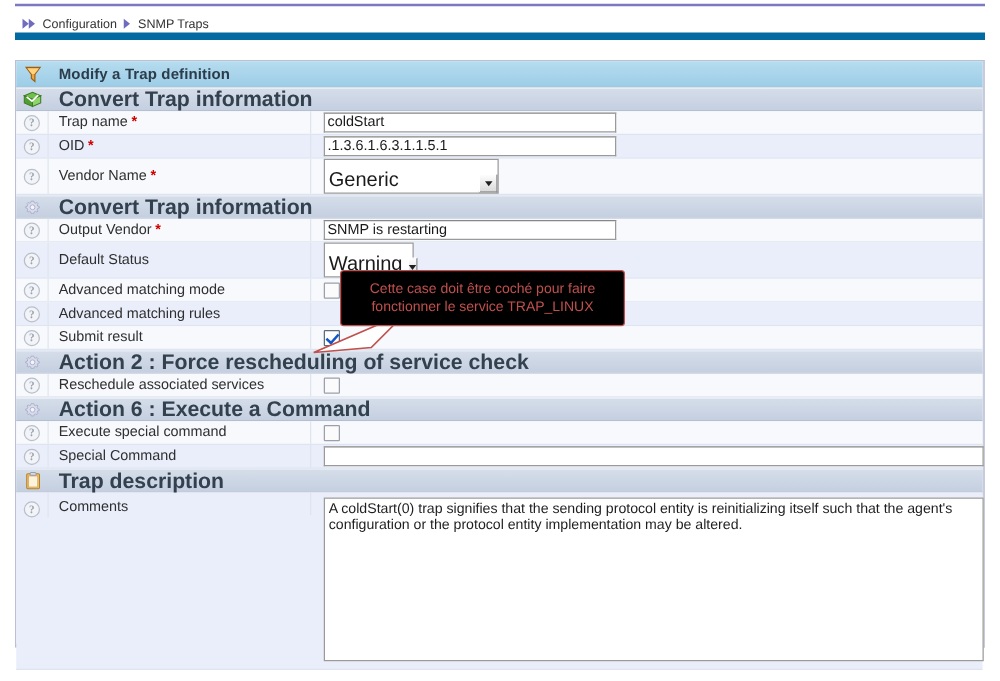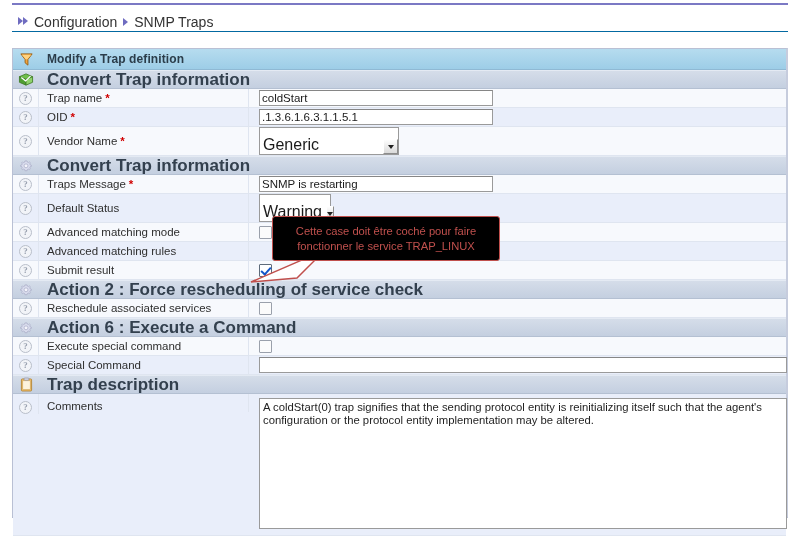--- a/index.html
+++ b/index.html
@@ -23,23 +23,23 @@
     position: absolute; left: 12px; top: 3px;
     width: 776px; height: 2px;
     background: #7b79c4;
   }
 
   
   .breadcrumb {
     position: absolute; left: 12px; top: 12px;
     width: 776px; height: 20px;
     display: flex; align-items: center;
-    border-bottom: 1px solid #0369a1;
+    border-bottom: 6px solid #0369a1;
     padding-left: 6px;
-    font-size: 14px;
+    font-size: 10px;
     color: #333;
   }
   .bc-chev-double {
     display: inline-block;
     width: 11px; height: 9px;
     margin-right: 5px;
     position: relative;
   }
   .bc-chev-double::before, .bc-chev-double::after {
     content: "";
@@ -387,21 +387,21 @@
       <div class="cell-label">
         <span class="hdr-text">Convert Trap information</span>
       </div>
     </div>
 
     <div class="row drow-a">
       <div class="cell-icon">
         <span class="q-icon">?</span>
       </div>
       <div class="cell-label">
-        <span>Traps Message</span>
+        <span>Output Vendor</span>
         <span class="req">*</span>
       </div>
       <div class="cell-field">
         <input class="txt w-output" type="text" value="SNMP is restarting" style="">
       </div>
     </div>
 
     <div class="row drow-b">
       <div class="cell-icon">
         <span class="q-icon">?</span>

